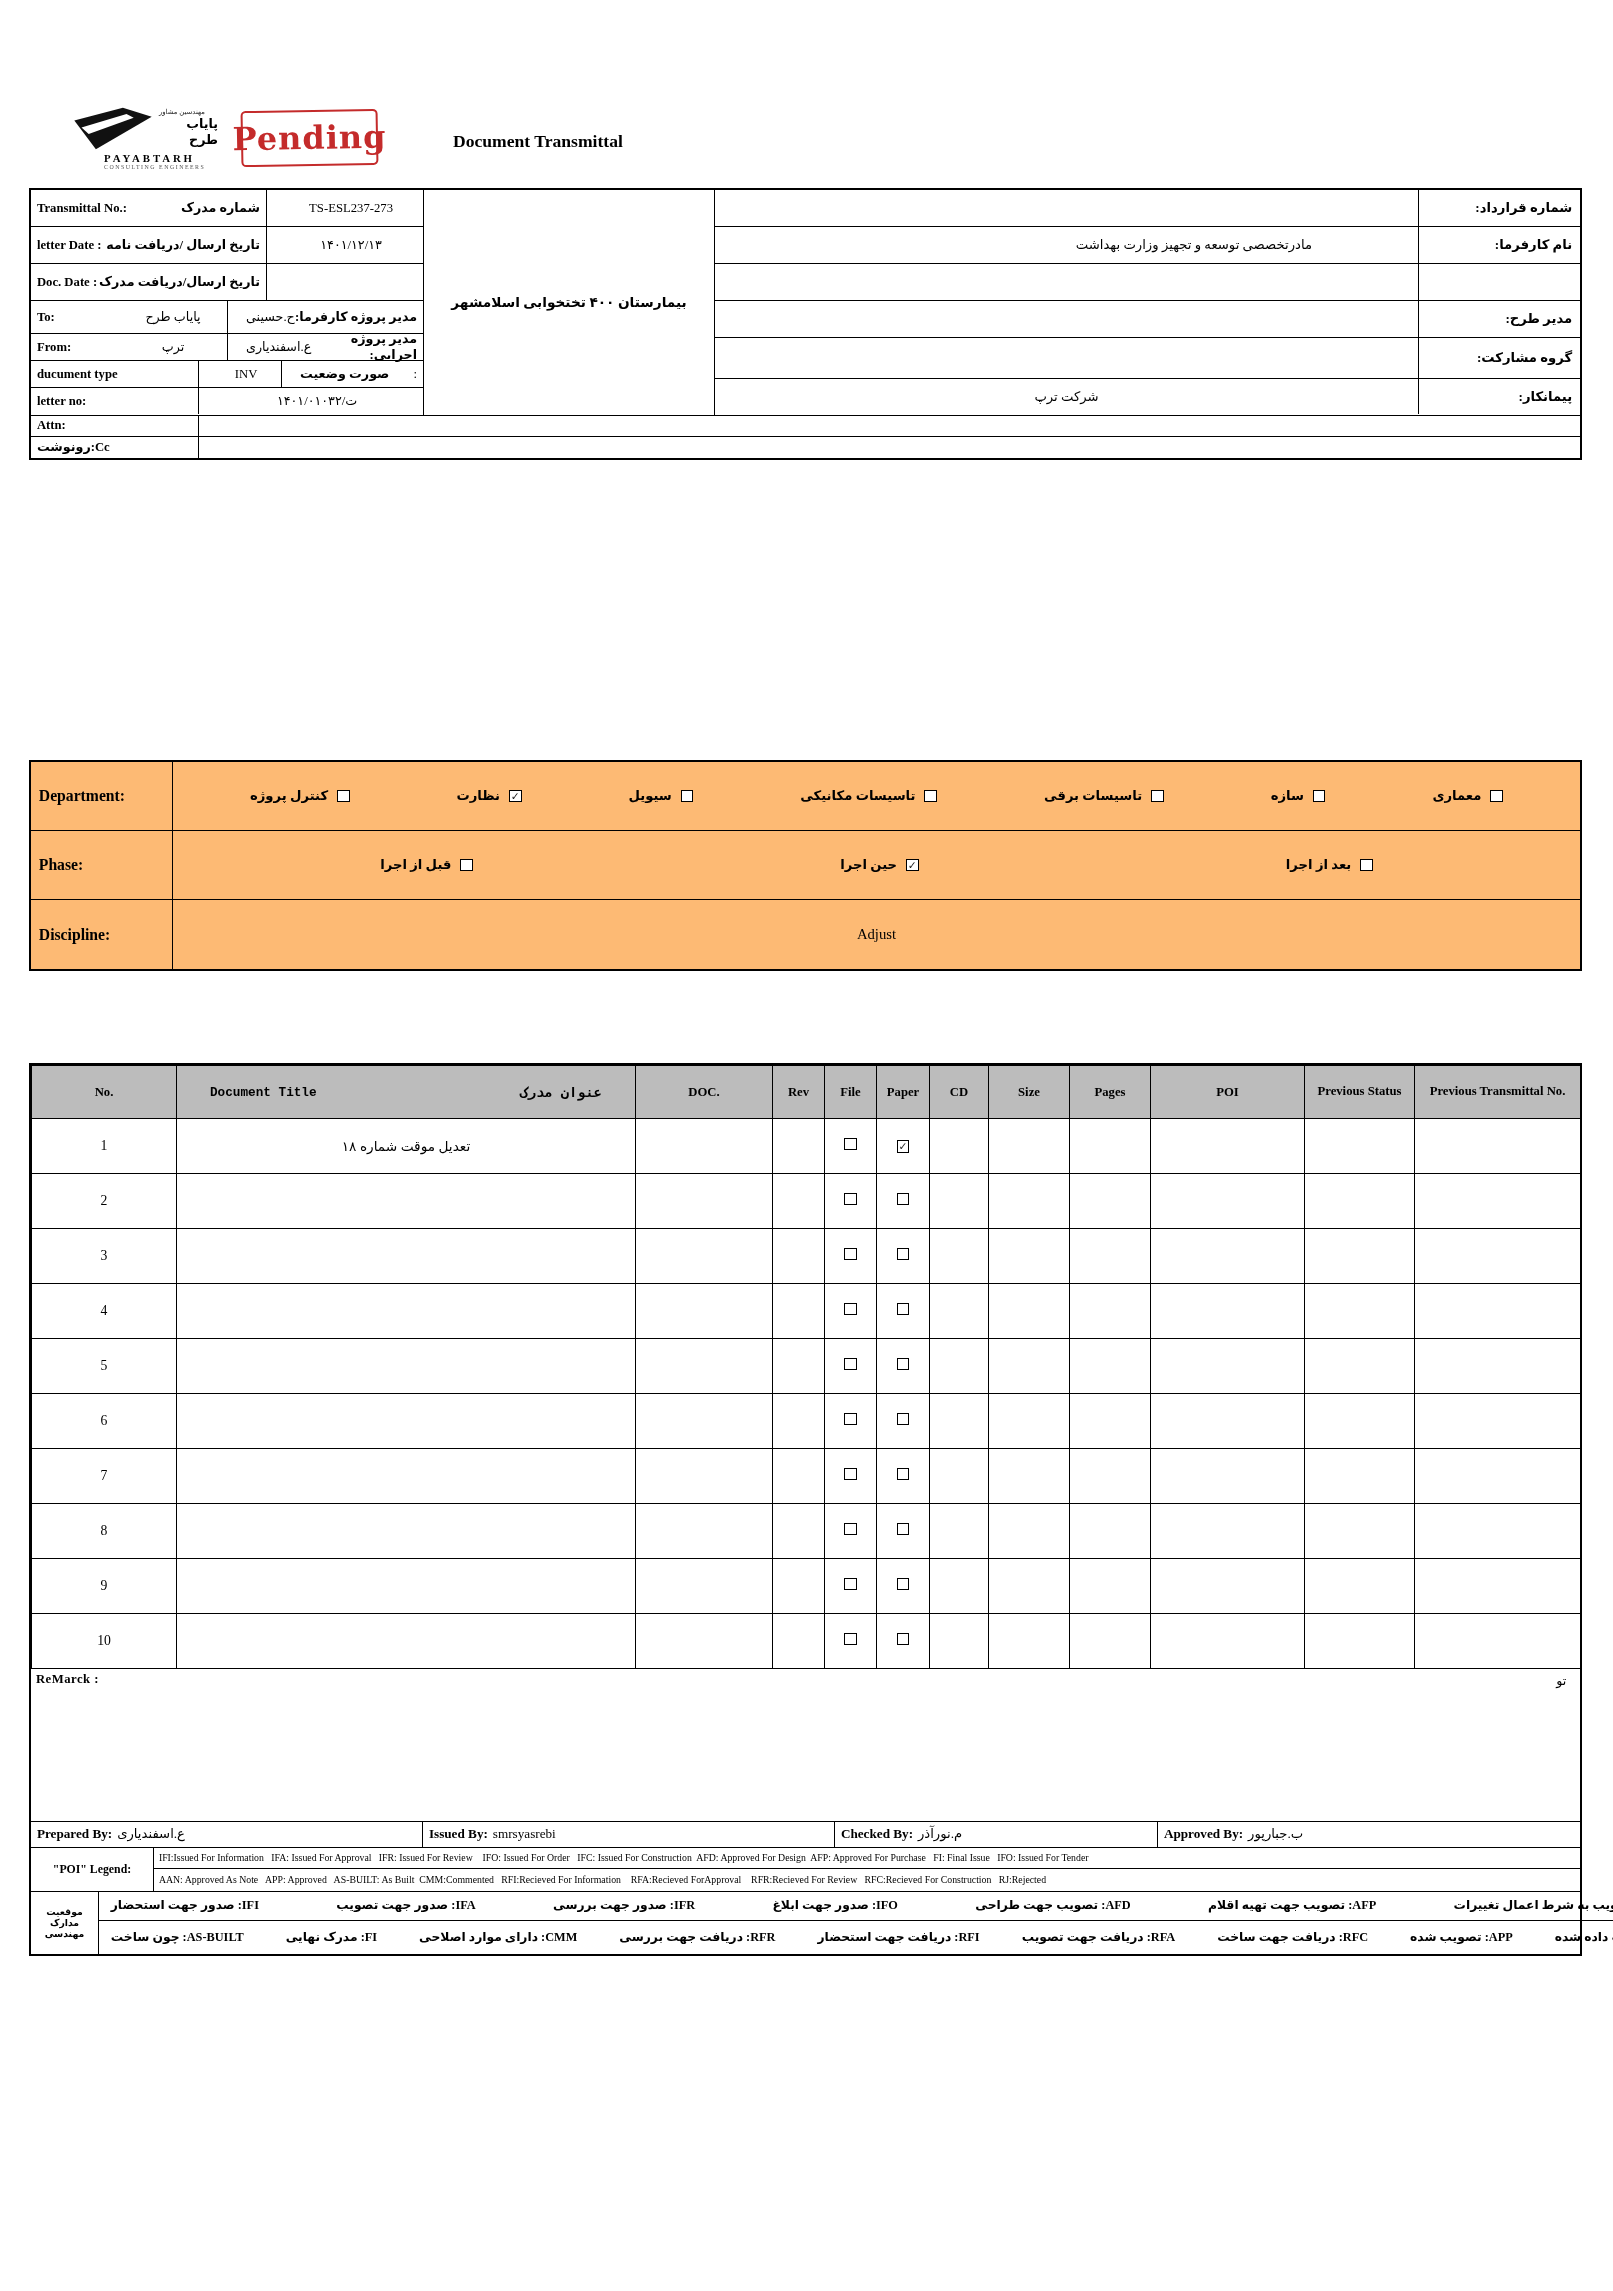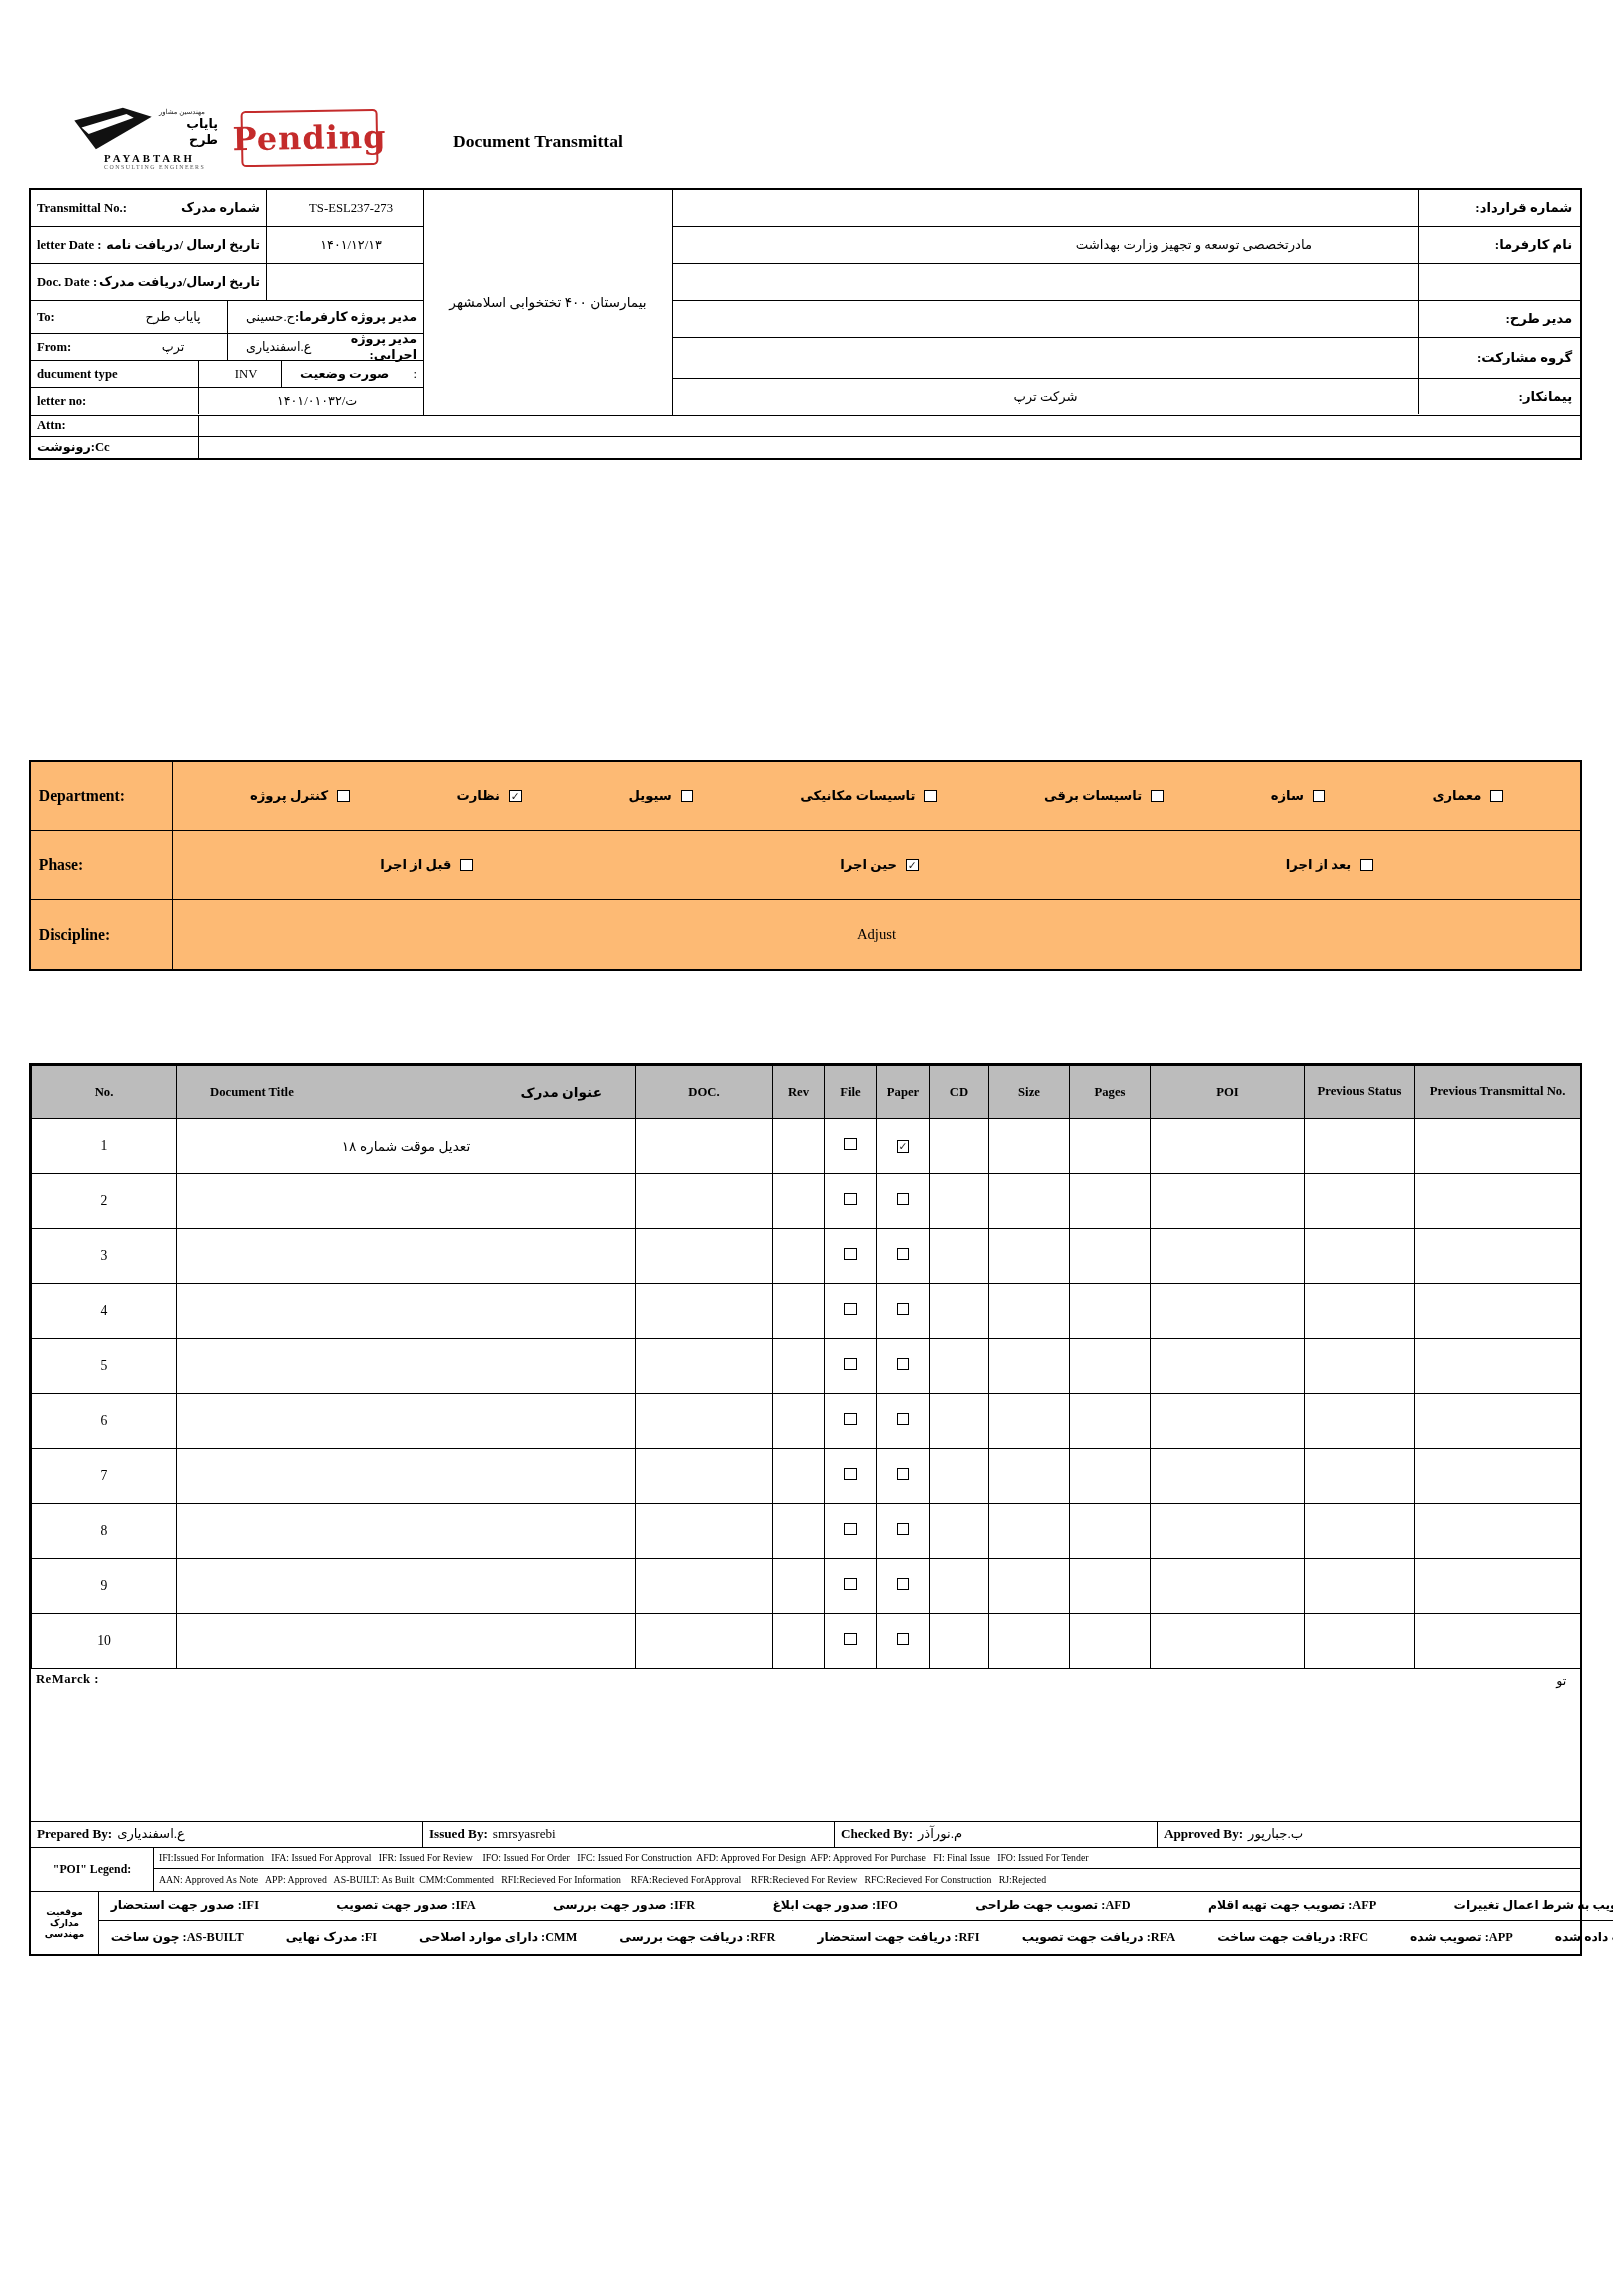--- a/index.html
+++ b/index.html
@@ -31,23 +31,23 @@
   .fa { direction:rtl; }
   .bl { border-left:1px solid #000;padding-left:18px; }
   .ctr { justify-content:center; }
 
   
   .hdr { position:absolute; left:29px; top:188px; width:1553px; border:2px solid #000; font-size:12.7px; background:#fff; }
   .hdr-main { display:flex; height:225px; }
   .hdr-left { width:392px; display:flex; flex-direction:column; }
   .h-row { display:flex; border-bottom:1px solid #000; }
   .lab { justify-content:space-between; }
-  .hdr-mid { width:250px; border-left:1px solid #000; border-right:1px solid #000;
+  .hdr-mid { width:292px; border-left:1px solid #000; border-right:1px solid #000;
              display:flex; align-items:center; justify-content:center; text-align:center;
-             font-weight:normal; font-size:13.7px; direction:rtl; padding:0 9.8px; }
+             font-weight:bold; font-size:13.7px; direction:rtl; padding:0 9.8px; }
   .hdr-right { flex:1; display:flex; flex-direction:column; }
   .r-row { display:flex; border-bottom:1px solid #000; }
   .rval { flex:1; justify-content:center; direction:rtl; font-size:13.2px; }
   .rval.alignr { justify-content:flex-start; padding-right:106px; }
   .rlab { width:162px; justify-content:flex-start; direction:rtl; font-weight:bold; font-size:13.2px; padding-right:7.8px; }
   .wide-row { display:flex; border-bottom:1px solid #000; height:21.6px; }
   .wide-row:last-child { border-bottom:none; }
 
   
   .dept { position:absolute; left:29px; top:760px; width:1553px; border:2px solid #000; background:#fdba74; }
@@ -60,21 +60,21 @@
   .chk-item .t { direction:rtl; }
   .cb { width:12.7px; height:12.7px; border:1px solid #000; display:inline-flex; align-items:center;
         justify-content:center; font-size:10.8px; line-height:1; background:#fff; color:#222; flex:0 0 auto; }
   .d-val { flex:1; display:flex; align-items:center; justify-content:center; font-size:14.7px; }
 
   
   .main { position:absolute; left:29px; top:1063px; width:1553px; border:2px solid #000; background:#fff; }
   table.doc { width:100%; border-collapse:collapse; table-layout:fixed; }
   table.doc th, table.doc td { border:1px solid #000; }
   table.doc thead th { background:#bcbcbc; height:53px; font-size:12.7px; text-align:center; vertical-align:middle; }
-  .th-title { padding:0 33px; }
+  .th-title { padding:0 33px;font-family:Liberation Mono, monospace; }
   .th-title .inner { display:flex; justify-content:space-between; align-items:center; }
   .th-title .fa { font-size:13.7px; }
   .th-small { font-size:10.8px; line-height:1.25; }
   table.doc tbody td { height:55px; text-align:center; vertical-align:middle; font-size:13.7px; }
   td.c-no { font-size:14.7px; }
   td.c-title { font-size:12.7px; direction:rtl; }
 
   .remark { height:153px; border-bottom:1px solid #000; position:relative; }
   .remark-label { position:absolute; left:4.9px; top:2.9px; font-weight:bold; font-size:12.7px; letter-spacing:0.5px; }
   .remark-note { position:absolute; right:13.7px; top:3.9px; font-size:12.7px; direction:rtl; }

